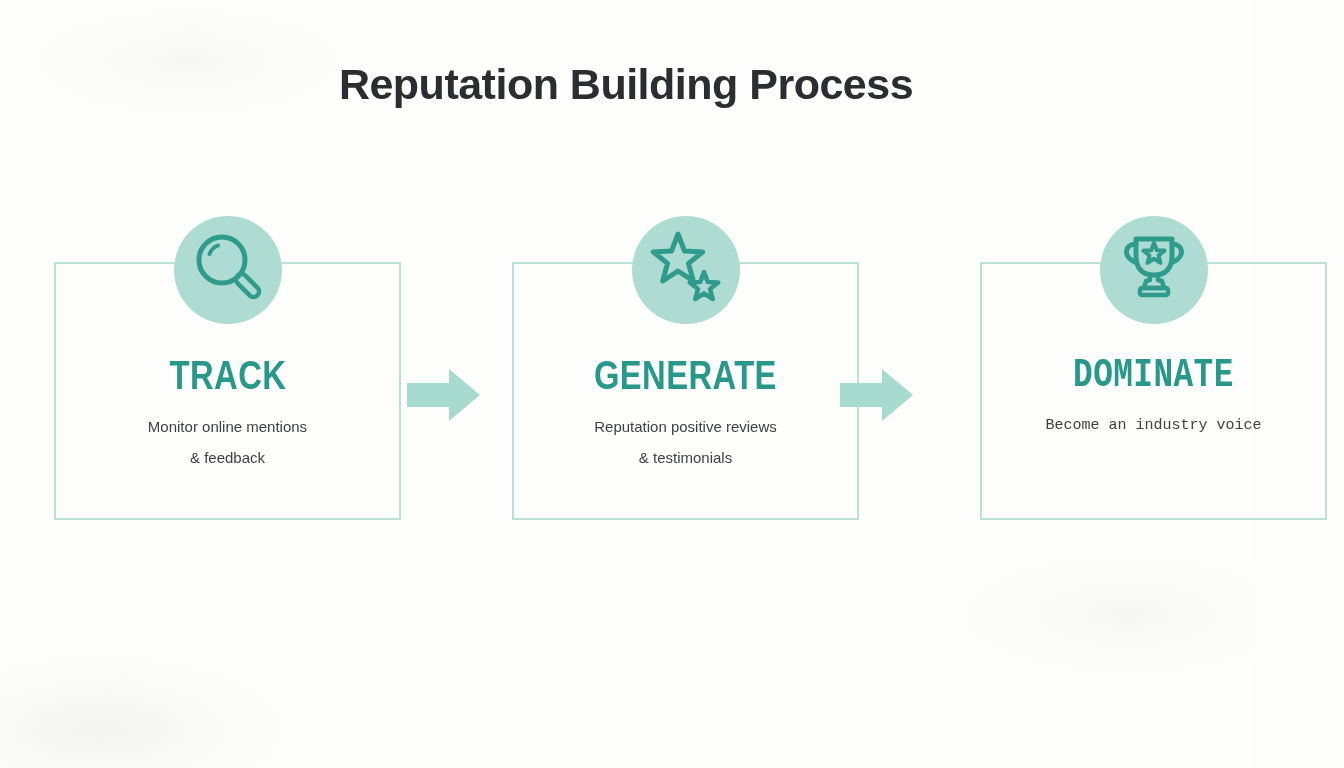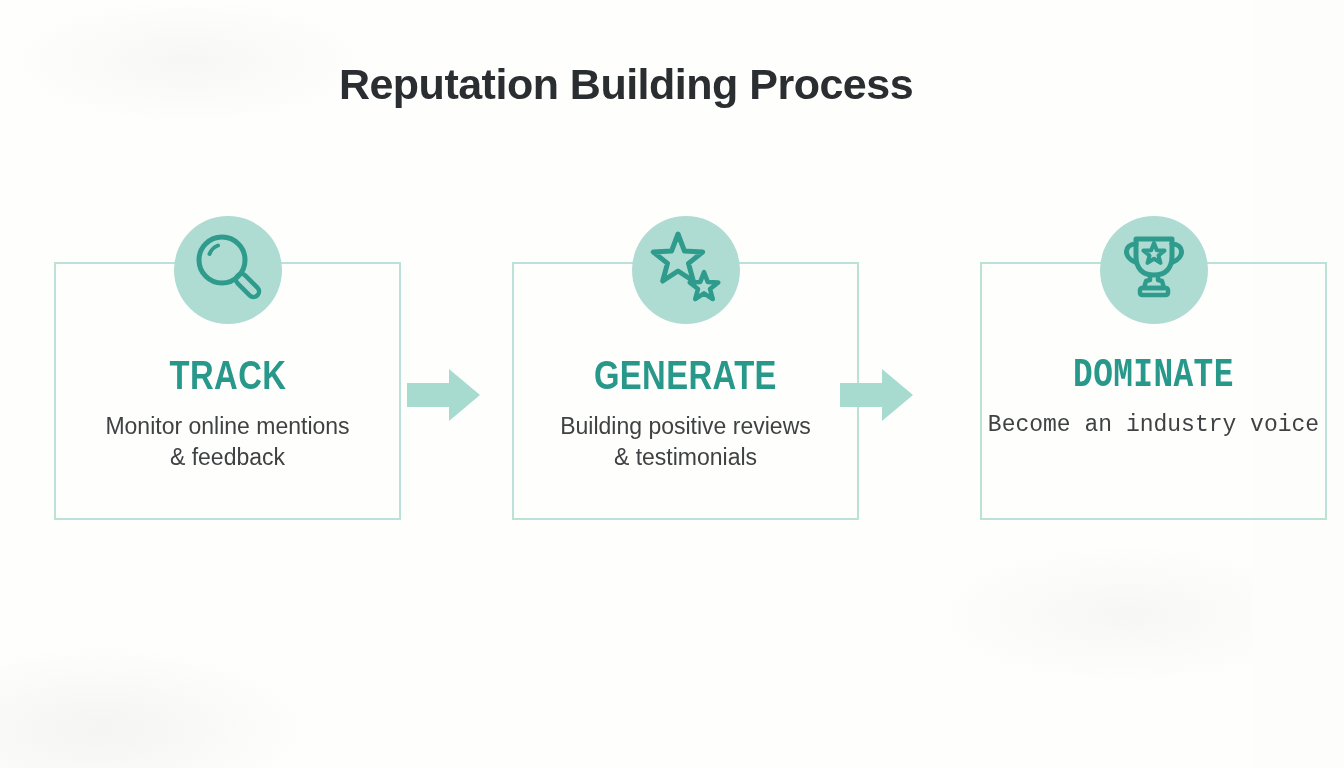--- a/index.html
+++ b/index.html
@@ -65,21 +65,21 @@
     font-size: 41px;
     font-weight: 700;
     letter-spacing: 0.5px;
     color: #28988a;
     transform: scaleX(0.80);
     transform-origin: center;
     white-space: nowrap;
   }
   .step-desc {
     margin-top: 12px;
-    font-size: 23px;
+    font-size: 15px;
     line-height: 31px;
     color: #3f4143;
   }
   .connector {
     position: absolute;
     top: 366px;
     width: 74px;
     height: 58px;
     z-index: 2;
   }
@@ -122,21 +122,21 @@
   <div class="card card-2">
     <div class="icon-circle">
       <svg viewBox="0 0 100 100" fill="none" stroke="#2e9b8d" stroke-width="5" stroke-linecap="round" stroke-linejoin="round">
         <polygon points="42,14 48.5,31.1 66.7,32.0 52.5,43.4 57.3,61.0 42,51 26.7,61.0 31.5,43.4 17.3,32.0 35.5,31.1"></polygon>
         <polygon points="68,52 71.7,61.9 82.3,62.4 74,68.9 76.8,79.1 68,73.3 59.2,79.1 62,68.9 53.7,62.4 64.3,61.9" fill="#aedcd2" stroke-width="4.5"></polygon>
       </svg>
     </div>
     <div class="card-content">
       <div class="step-heading">GENERATE</div>
       <div class="step-desc">
-        <span>Building positive reviews</span><br>
+        <span>Reputation positive reviews</span><br>
         <span>&amp; testimonials</span>
       </div>
     </div>
   </div>
 
   <div class="connector connector-2">
     <svg viewBox="0 0 74 58">
       <polygon points="0,17 42,17 42,3 73,29 42,55 42,41 0,41" fill="#a7dbcf"></polygon>
     </svg>
   </div>

